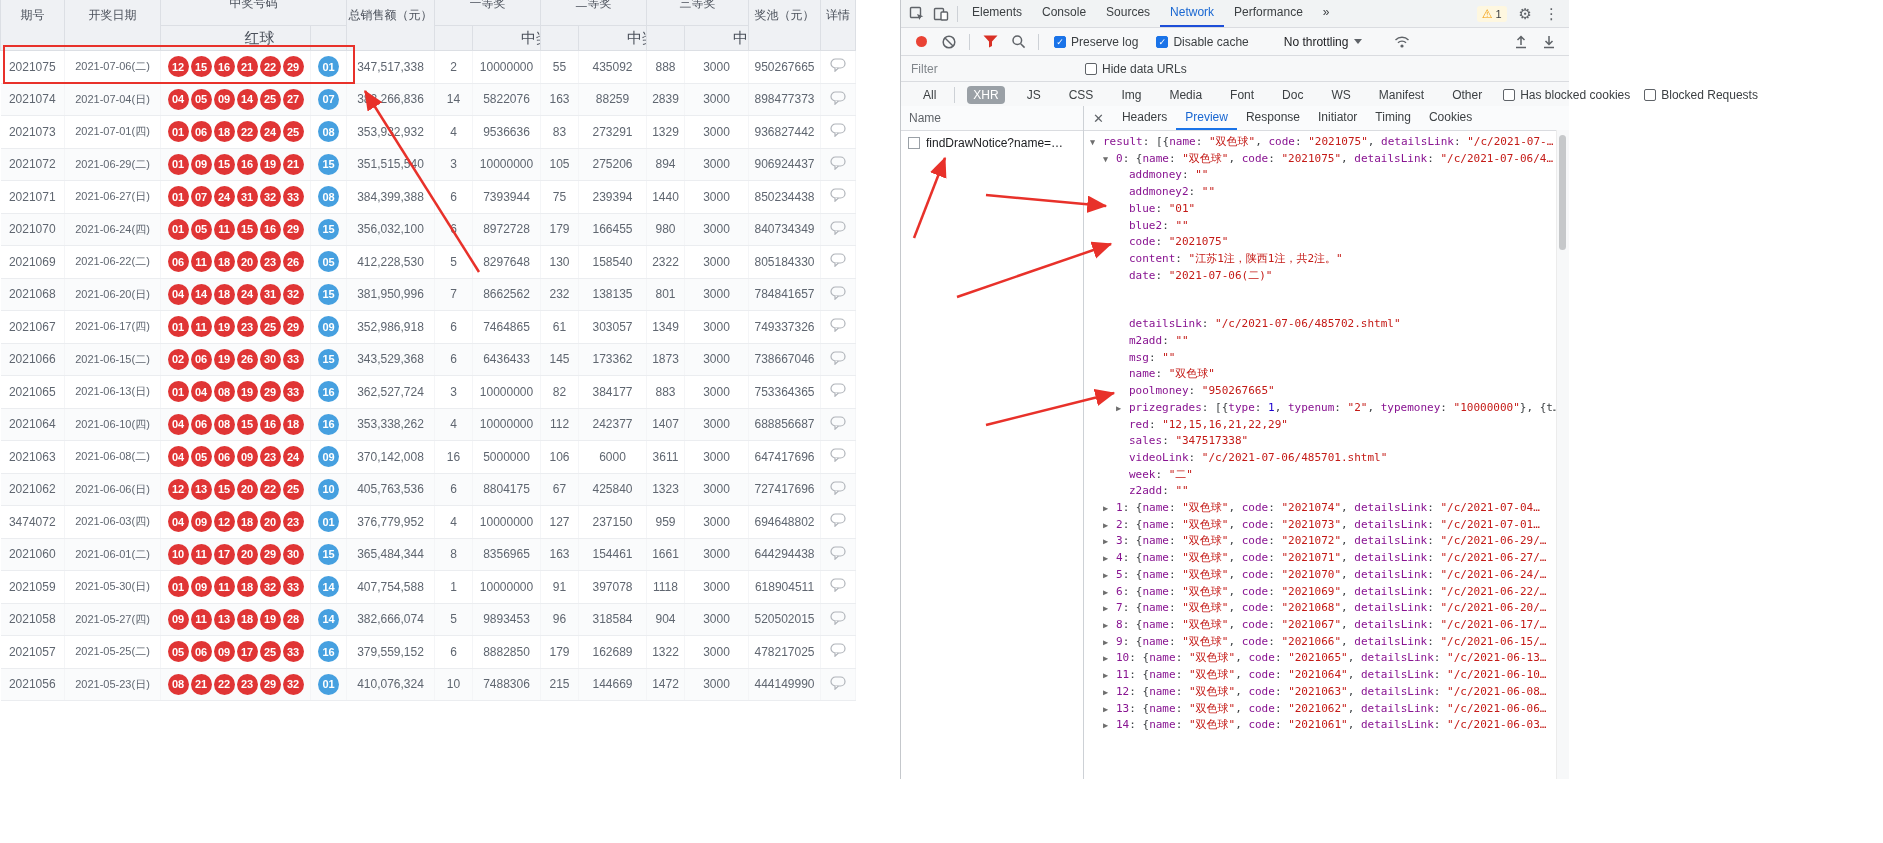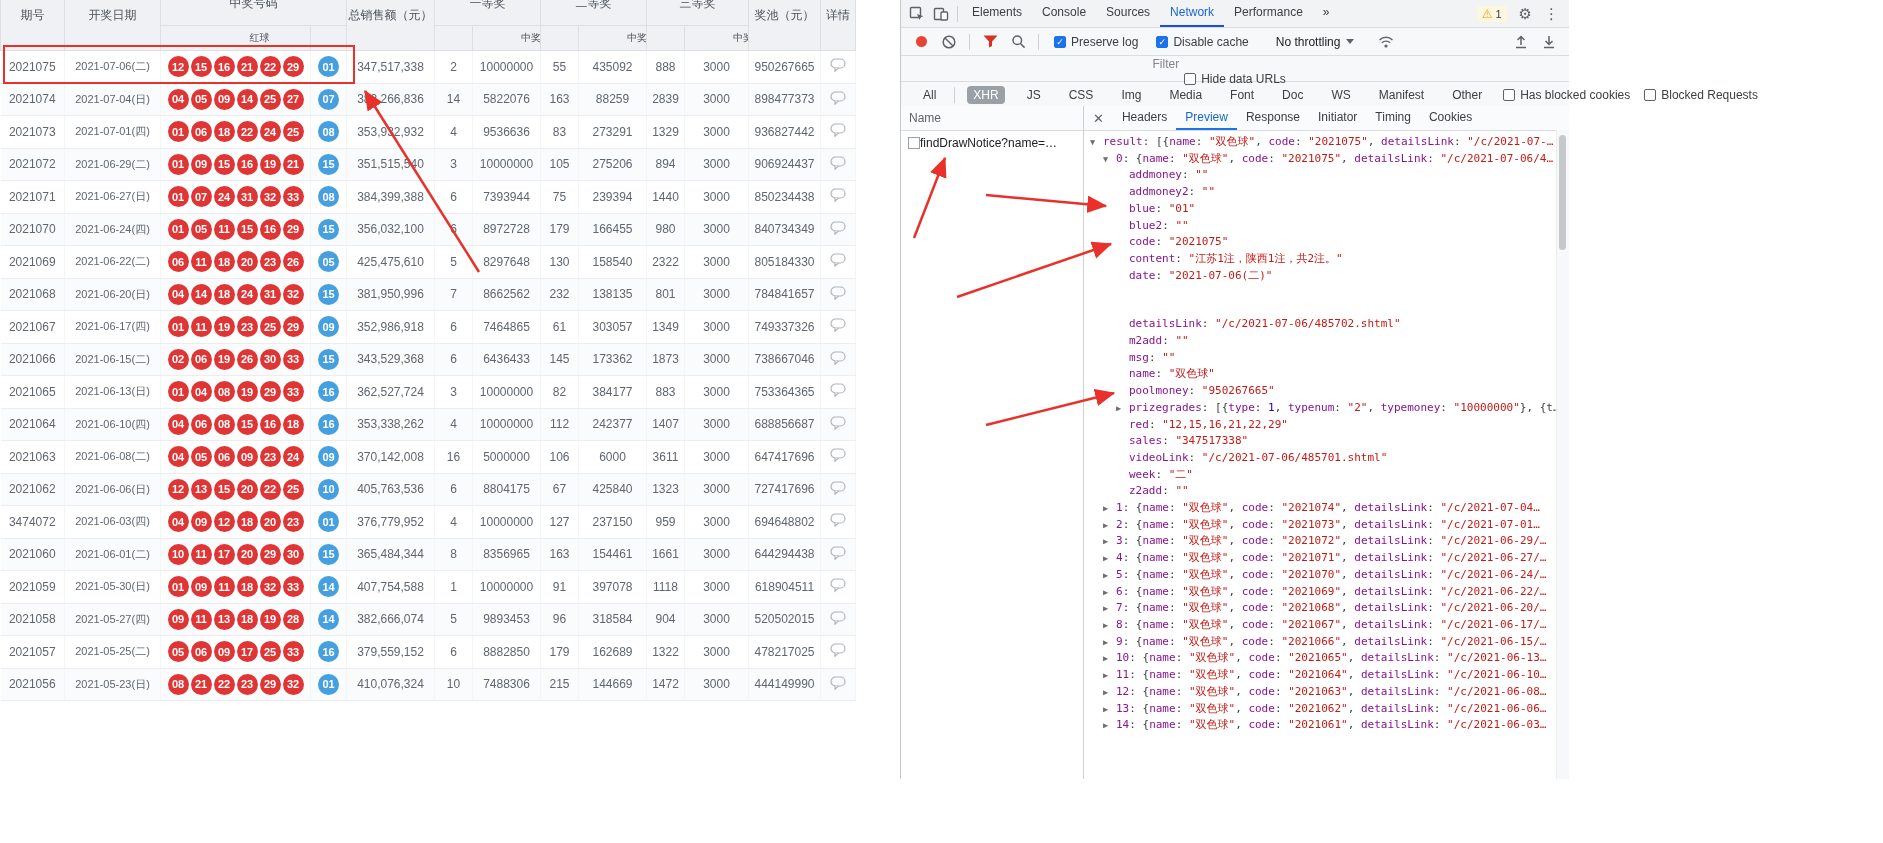--- a/index.html
+++ b/index.html
@@ -5,21 +5,21 @@
   html,body{margin:0;padding:0;background:#fff;}
   body{width:1883px;height:843px;overflow:hidden;font-family:"Liberation Sans","DejaVu Sans",sans-serif;}
   #app{position:relative;width:1883px;height:843px;background:#fff;overflow:hidden;}
 
   
   #lottery-wrap{position:absolute;left:0;top:0;width:856px;height:843px;overflow:hidden;}
   #lottery-pos{position:absolute;left:0;top:-20px;}
   table.lt{border-collapse:collapse;table-layout:fixed;width:855px;font-size:12px;color:#5f6670;background:#fff;}
   .lt th{background:#eff1f4;border:1px solid #dcdfe4;font-weight:400;color:#4a505a;white-space:nowrap;overflow:hidden;padding:0;}
   .lt tr.h1 th{height:44px;}
-  .lt tr.h2 th{height:24px;font-size:10px;padding-left:48px;}
+  .lt tr.h2 th{height:24px;font-size:15px;padding-left:48px;}
   .lt td{border-bottom:1px solid #ebedf0;border-right:1px solid #f4f5f7;text-align:center;padding:0;white-space:nowrap;overflow:hidden;}
   .lt tbody tr{height:32.5px;}
   .lt tbody tr.alt{background:#fafbfc;}
   .lt td.date{font-size:11px;}
   .ball{display:inline-flex;align-items:center;justify-content:center;width:21px;height:21px;border-radius:50%;color:#fff;font-size:11px;font-weight:bold;margin:0 1px;}
   .rb{background:#e03535;}
   .bb{background:#46a0e0;}
   .bubble{display:inline-block;width:17px;height:14px;cursor:pointer;}
 
   
@@ -32,34 +32,34 @@
   .dt-tab.active{border-bottom:2px solid #1d4ed8;color:#1967d2;}
   .tab-right{margin-left:auto;display:flex;align-items:center;gap:12px;padding-right:4px;}
   .warn-badge{display:inline-flex;align-items:center;gap:3px;background:#fef7e0;border-radius:3px;padding:1px 5px;font-size:11px;color:#3c4043;cursor:pointer;}
   .warn-tri{color:#f29900;font-size:12px;}
   .glyph-btn{color:#5f6368;font-size:15px;cursor:pointer;}
   #dt-nettoolbar{height:27px;padding:0 8px;gap:4px;background:#f7f8f9;}
   .rec{width:11px;height:11px;border-radius:50%;background:#ea4335;display:inline-block;}
   .cbwrap{display:inline-flex;align-items:center;margin:0 7px;cursor:pointer;white-space:nowrap;}
   .cb{width:12px;height:12px;border:1px solid #5f6368;border-radius:2px;display:inline-flex;align-items:center;justify-content:center;font-size:9px;line-height:12px;color:transparent;background:#fff;margin-right:5px;box-sizing:border-box;}
   .cb.checked{background:#1a73e8;border-color:#1a73e8;color:#fff;}
-  .throttle{display:inline-flex;align-items:center;margin:0 16px;color:#202124;cursor:pointer;white-space:nowrap;}
+  .throttle{display:inline-flex;align-items:center;margin:0 24px;color:#202124;cursor:pointer;white-space:nowrap;}
   .caret{width:0;height:0;border-left:4px solid transparent;border-right:4px solid transparent;border-top:5px solid #5f6368;display:inline-block;margin-left:6px;}
   .flex1{flex:1;}
-  #dt-filterrow{height:25px;padding:0 8px;background:#f7f8f9;flex-direction:column;}
+  #dt-filterrow{height:25px;padding:0 8px;background:#f7f8f9;}
   .filterbox{border:none;outline:none;background:transparent;width:165px;font-size:12px;color:#202124;font-family:inherit;}
   .filterbox::placeholder{color:#80868b;}
   #dt-pillsrow{height:26px;padding:0 8px;background:#f7f8f9;}
   .pill{padding:2px 6px;margin:0 8px;border-radius:4px;color:#3c4043;cursor:pointer;white-space:nowrap;}
   .pill.active{background:#9aa0a6;color:#fff;}
   .cb-right{margin-left:auto;display:flex;align-items:center;}
   #dt-content{position:absolute;left:0;top:106px;right:0;bottom:0;display:flex;background:#fff;}
   #namecol{width:182px;border-right:1px solid #cdd1d6;display:flex;flex-direction:column;}
   .colheader{height:24px;line-height:24px;padding-left:8px;border-bottom:1px solid #dadce0;color:#5f6368;background:#fafbfc;}
-  .request{height:23px;display:flex;align-items:center;padding-left:7px;cursor:pointer;}
+  .request{height:23px;display:flex;align-items:center;padding-left:7px;gap:6px;cursor:pointer;}
   .ric{width:10px;height:10px;border:1px solid #9aa0a6;background:#fff;flex:none;}
   .rtxt{white-space:nowrap;overflow:hidden;text-overflow:ellipsis;color:#202124;width:150px;}
   #detail{flex:1;position:relative;}
   #detail-tabs{height:24px;display:flex;align-items:center;border-bottom:1px solid #dadce0;background:#fafbfc;}
   .closex{padding:0 9px;color:#5f6368;font-size:13px;cursor:pointer;}
   .dtab{padding:0 9px;line-height:22px;height:24px;box-sizing:border-box;cursor:pointer;}
   .dtab.active{border-bottom:2px solid #1a73e8;color:#1967d2;}
   #preview{position:absolute;left:0;top:24px;right:12px;bottom:0;overflow:hidden;font-family:"DejaVu Sans Mono","Liberation Mono",monospace;font-size:11px;line-height:16.7px;padding-top:4px;white-space:nowrap;}
   .tree-line{cursor:default;}
   .tri{color:#6e6e6e;display:inline-block;width:13px;font-size:8.5px;}
@@ -226,21 +226,21 @@
               <td><span class="bubble"><svg width="17" height="14" viewBox="0 0 17 14">
                     <rect x="1" y="1" width="14" height="9" rx="4.5" fill="none" stroke="#b0b4ba" stroke-width="1.2"></rect>
                     <path d="M5 10 v3.2 l3.4 -3.2" fill="#fff" stroke="#b0b4ba" stroke-width="1.2"></path>
                   </svg></span></td>
             </tr>
             <tr>
               <td>2021069</td>
               <td class="date">2021-06-22(二)</td>
               <td><span class="ball rb">06</span><span class="ball rb">11</span><span class="ball rb">18</span><span class="ball rb">20</span><span class="ball rb">23</span><span class="ball rb">26</span></td>
               <td><span class="ball bb">05</span></td>
-              <td>425,475,610</td>
+              <td>412,228,530</td>
               <td>5</td>
               <td>8297648</td>
               <td>130</td>
               <td>158540</td>
               <td>2322</td>
               <td>3000</td>
               <td>805184330</td>
               <td><span class="bubble"><svg width="17" height="14" viewBox="0 0 17 14">
                     <rect x="1" y="1" width="14" height="9" rx="4.5" fill="none" stroke="#b0b4ba" stroke-width="1.2"></rect>
                     <path d="M5 10 v3.2 l3.4 -3.2" fill="#fff" stroke="#b0b4ba" stroke-width="1.2"></path>

